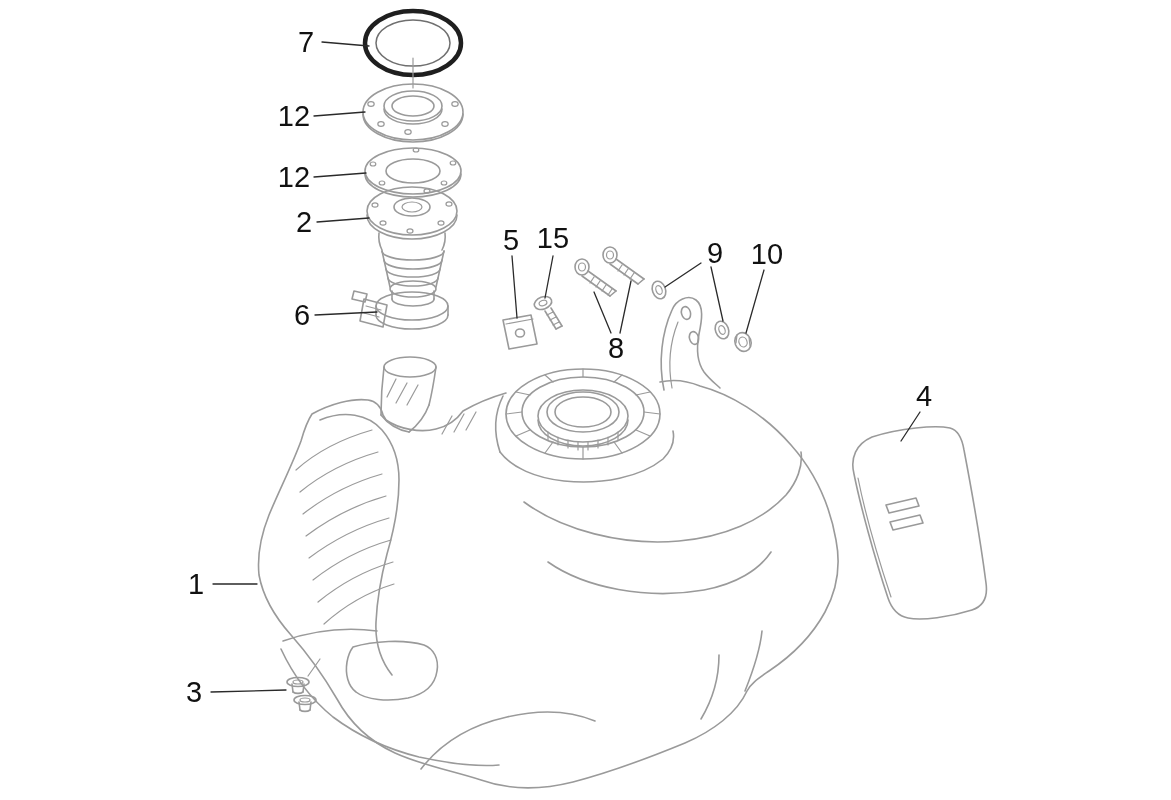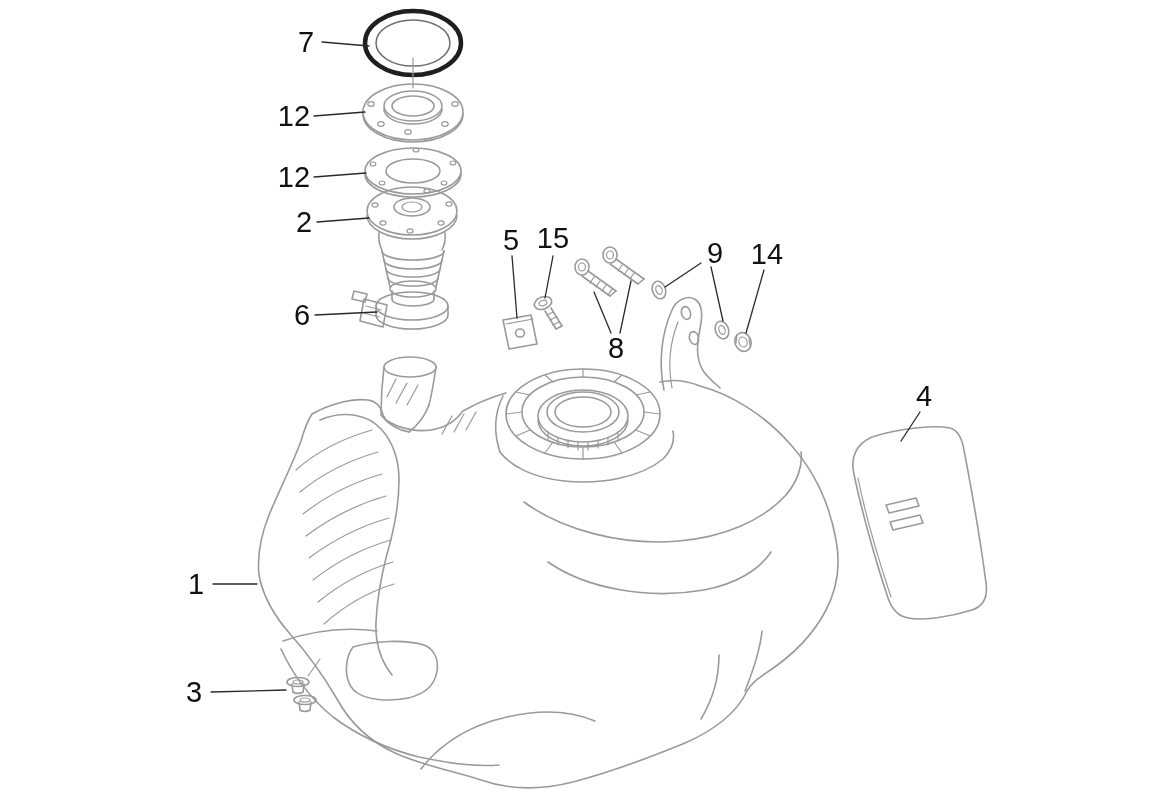--- a/index.html
+++ b/index.html
@@ -269,19 +269,19 @@
   <div>
     <div class="callout" style="left:306px; top:42px">7</div>
     <div class="callout" style="left:294px; top:116px">12</div>
     <div class="callout" style="left:294px; top:177px">12</div>
     <div class="callout" style="left:304px; top:222px">2</div>
     <div class="callout" style="left:302px; top:315px">6</div>
     <div class="callout" style="left:511px; top:240px">5</div>
     <div class="callout" style="left:553px; top:238px">15</div>
     <div class="callout" style="left:616px; top:348px">8</div>
     <div class="callout" style="left:715px; top:253px">9</div>
-    <div class="callout" style="left:767px; top:254px">14</div>
+    <div class="callout" style="left:767px; top:254px">10</div>
     <div class="callout" style="left:924px; top:396px">4</div>
     <div class="callout" style="left:196px; top:584px">1</div>
     <div class="callout" style="left:194px; top:692px">3</div>
   </div>
 
 </div>
 
 </body></html>

